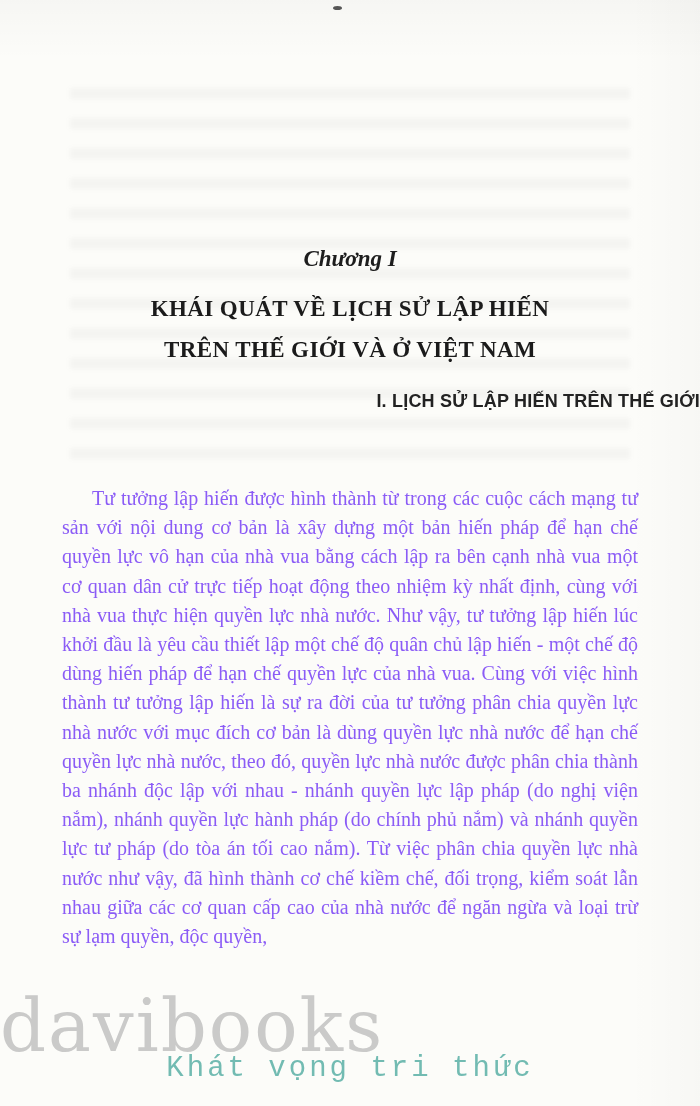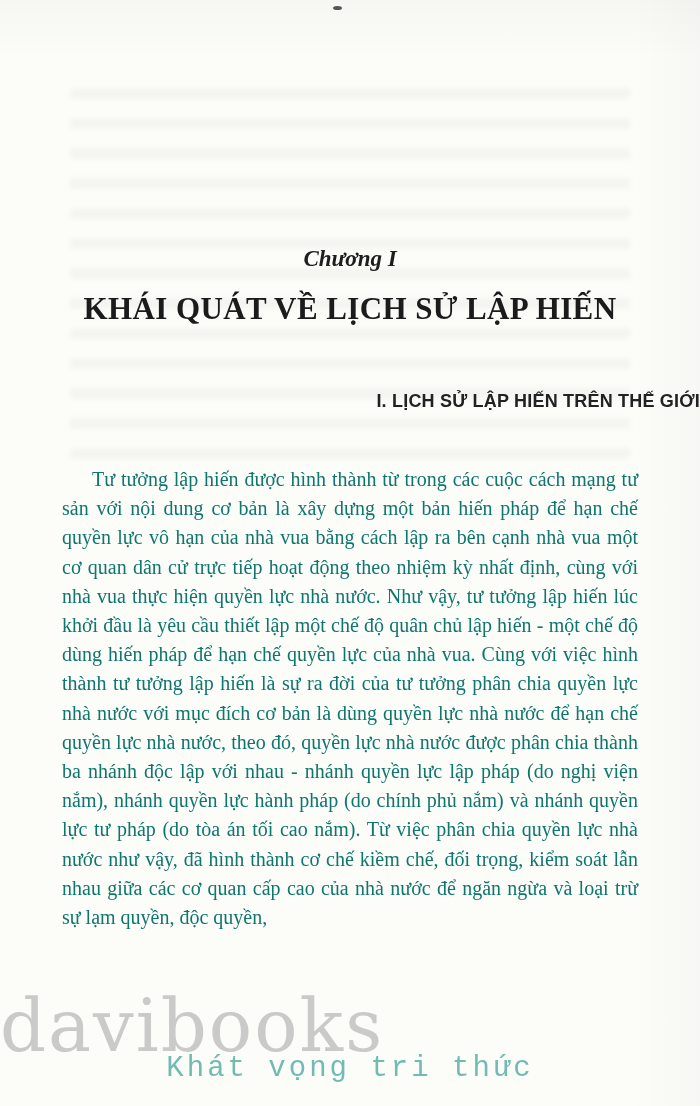--- a/index.html
+++ b/index.html
@@ -38,44 +38,44 @@
   }
   .chapter{
     position:absolute;top:246px;left:0;width:100%;
     text-align:center;
     font-size:23px;font-weight:bold;font-style:italic;
     color:#1e1e1e;
   }
   .title{
     position:absolute;top:288px;left:0;width:100%;
     text-align:center;
-    font-size:31px;font-weight:bold;
+    font-size:23px;font-weight:bold;
     line-height:41px;letter-spacing:0.4px;
     color:#1b1b1b;
   }
   .section{
     position:absolute;top:391px;left:0;width:100%;
     text-align:right;
     font-family:"Liberation Sans", sans-serif;
     font-size:18px;font-weight:bold;
     letter-spacing:0.2px;
     color:#222;
   }
   .subsection{
     position:absolute;top:440px;left:92px;
     font-family:"Liberation Sans", sans-serif;
     font-size:18px;font-weight:bold;
     color:#222;
   }
   .body-text{
-    position:absolute;top:465px;left:62px;width:576px;
+    position:absolute;top:484px;left:62px;width:576px;
     font-size:20px;line-height:29.2px;
     text-align:justify;
     text-indent:30px;
-    color:#0f766e;
+    color:#8b5cf6;
   }
   .watermark-brand{
     position:absolute;top:984px;left:0;width:100%;
     text-align:left;
     font-family:"DejaVu Serif", serif;
     font-size:72px;font-weight:400;
     letter-spacing:2px;
     opacity:0.72;
     pointer-events:none;
   }
@@ -94,20 +94,21 @@
 
 <div class="page">
 
   <div class="speck"></div>
   <div class="showthrough"></div>
 
   <div class="chapter">Chương I</div>
 
   <div class="title">
     <div>KHÁI QUÁT VỀ LỊCH SỬ LẬP HIẾN</div>
+    <div>TRÊN THẾ GIỚI VÀ Ở VIỆT NAM</div>
   </div>
 
   <div class="section">I. LỊCH SỬ LẬP HIẾN TRÊN THẾ GIỚI</div>
 
 
   <div class="body-text">Tư tưởng lập hiến được hình thành từ trong các cuộc cách mạng tư sản với nội dung cơ bản là xây dựng một bản hiến pháp để hạn chế quyền lực vô hạn của nhà vua bằng cách lập ra bên cạnh nhà vua một cơ quan dân cử trực tiếp hoạt động theo nhiệm kỳ nhất định, cùng với nhà vua thực hiện quyền lực nhà nước. Như vậy, tư tưởng lập hiến lúc khởi đầu là yêu cầu thiết lập một chế độ quân chủ lập hiến - một chế độ dùng hiến pháp để hạn chế quyền lực của nhà vua. Cùng với việc hình thành tư tưởng lập hiến là sự ra đời của tư tưởng phân chia quyền lực nhà nước với mục đích cơ bản là dùng quyền lực nhà nước để hạn chế quyền lực nhà nước, theo đó, quyền lực nhà nước được phân chia thành ba nhánh độc lập với nhau - nhánh quyền lực lập pháp (do nghị viện nắm), nhánh quyền lực hành pháp (do chính phủ nắm) và nhánh quyền lực tư pháp (do tòa án tối cao nắm). Từ việc phân chia quyền lực nhà nước như vậy, đã hình thành cơ chế kiềm chế, đối trọng, kiểm soát lẫn nhau giữa các cơ quan cấp cao của nhà nước để ngăn ngừa và loại trừ sự lạm quyền, độc quyền,</div>
 
   <div class="watermark-brand" style="color: rgb(183, 183, 183);">davibooks</div>
 
   <div class="watermark-tagline" style="color: rgb(69, 166, 155);">Khát vọng tri thức</div>

